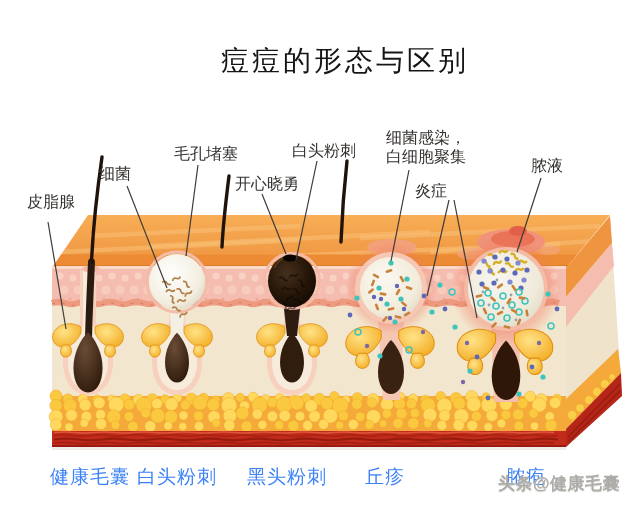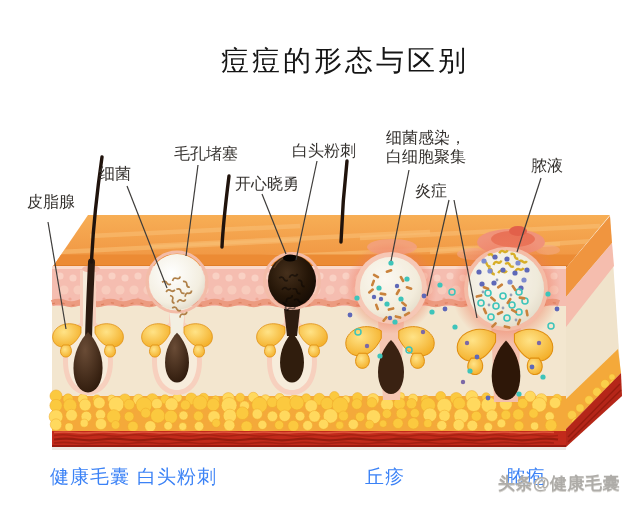--- a/index.html
+++ b/index.html
@@ -591,17 +591,18 @@
   <div class="lbl" style="left:174px;top:144px">毛孔堵塞</div>
   <div class="lbl" style="left:235px;top:174px">开心晓勇</div>
   <div class="lbl" style="left:292px;top:141px">白头粉刺</div>
   <div class="lbl" style="left:386px;top:128px">细菌感染，
 白细胞聚集</div>
   <div class="lbl" style="left:415px;top:181px">炎症</div>
   <div class="lbl" style="left:531px;top:156px">脓液</div>
 
   <div class="stage" style="left:50px">健康毛囊</div>
   <div class="stage" style="left:137px">白头粉刺</div>
+  <div class="stage" style="left:247px">黑头粉刺</div>
   <div class="stage" style="left:365px">丘疹</div>
   <div class="stage" style="left:506px">脓疱</div>
 
   <div class="watermark">头条@健康毛囊</div>
 </div>
 
 </body></html>

